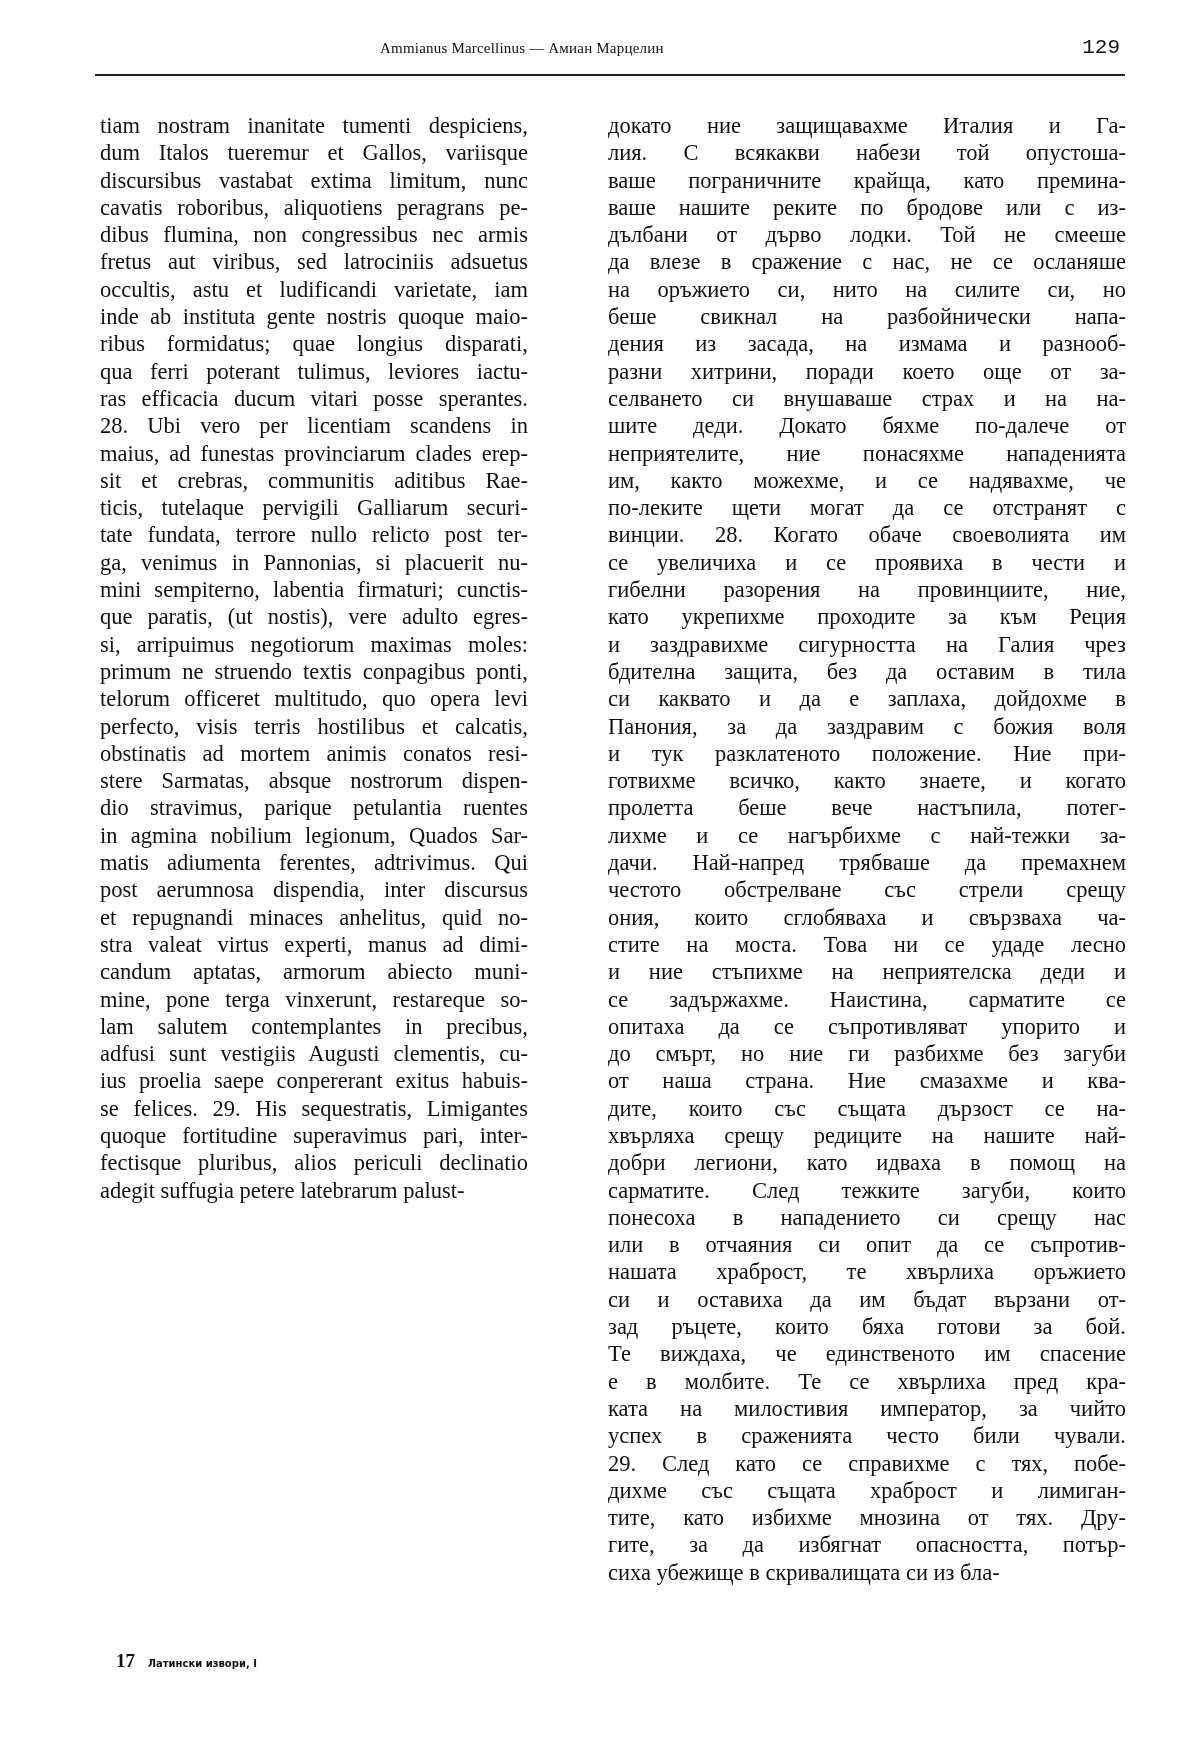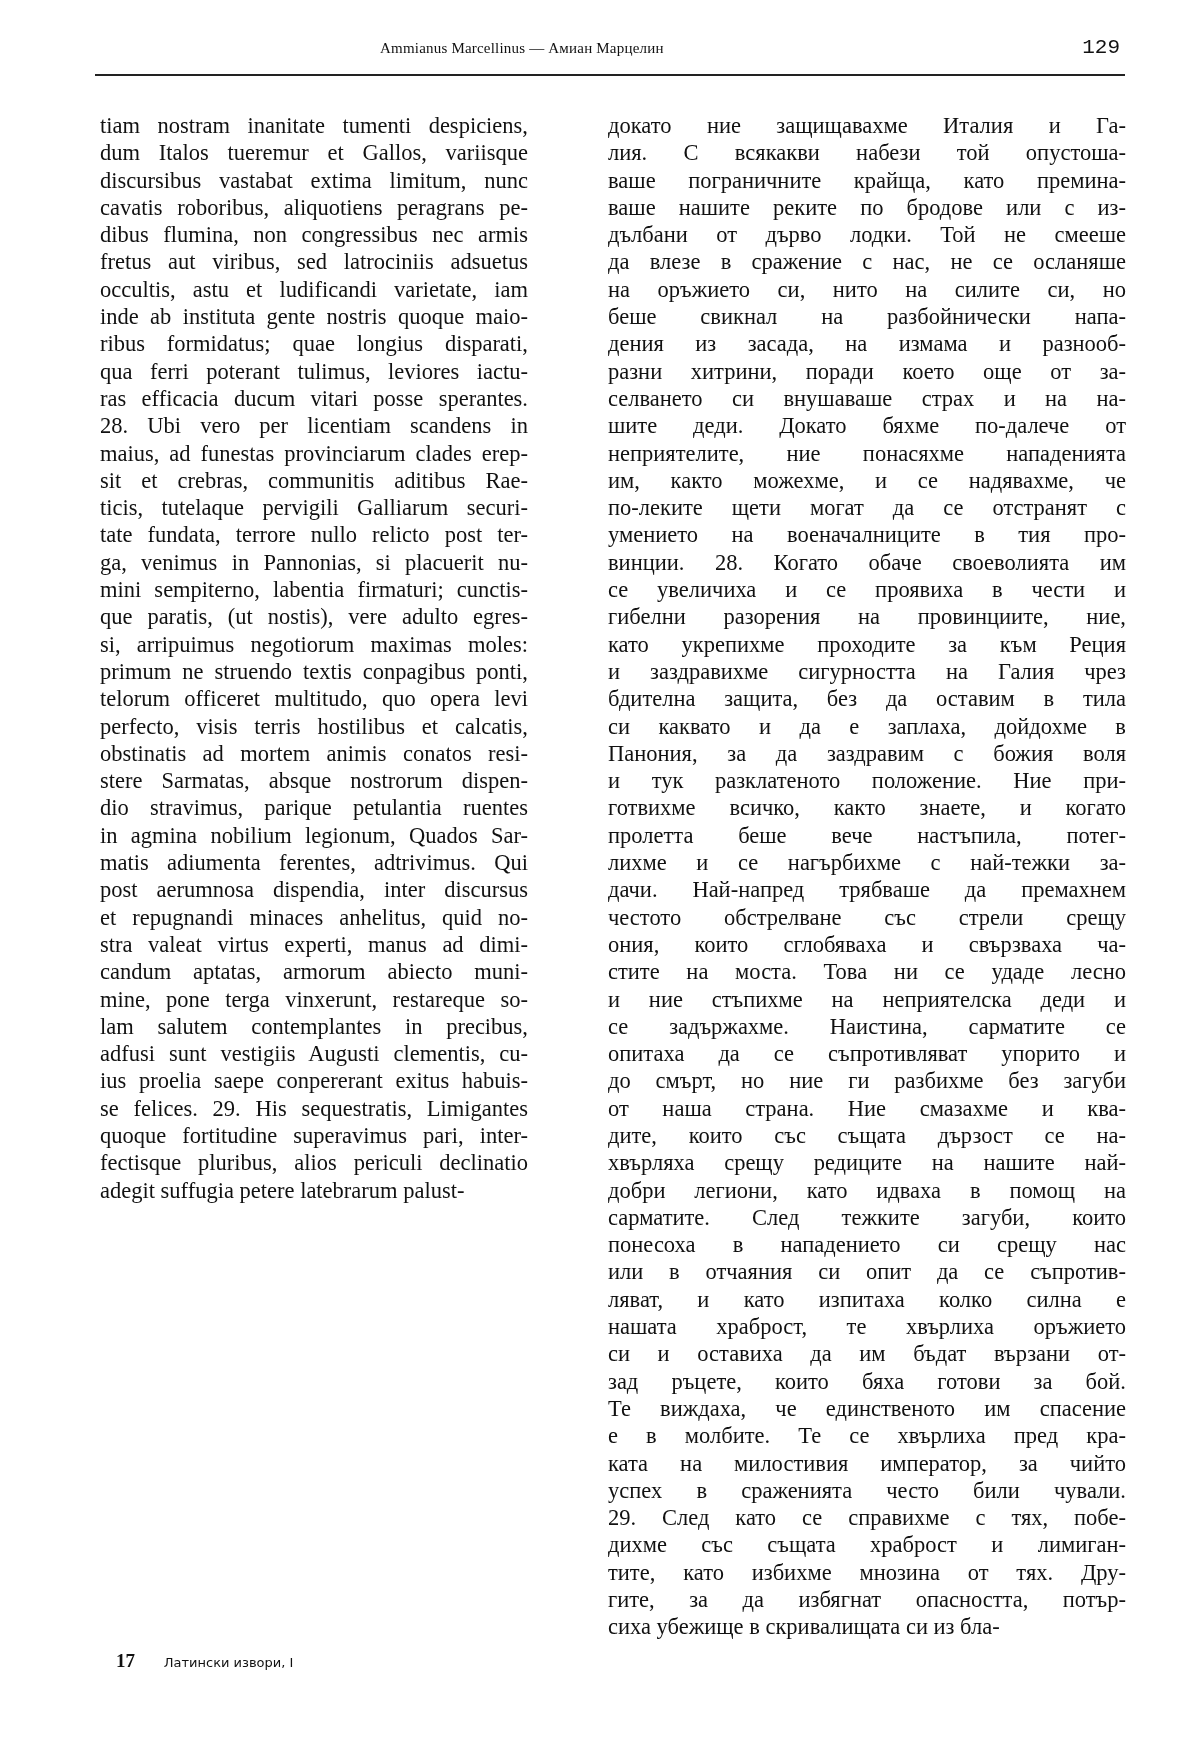--- a/index.html
+++ b/index.html
@@ -8,22 +8,22 @@
   .header { position: absolute; left: 110px; top: 34px; width: 1010px; height: 44px; }
   .header .title { position: absolute; left: 270px; top: 6px; font-size: 15px; letter-spacing: 0.2px; }
   .header .pageno { position: absolute; right: 0; top: 2px; font-size: 21px; font-family: Liberation Mono, monospace; }
   .rule { position: absolute; left: 95px; top: 74px; width: 1030px; height: 0; border-top: 2px solid #222; }
   .col { position: absolute; top: 100px; font-size: 22.5px; line-height: 27.3px; text-align: justify; margin-top: 12px; }
   .col .line { display: block; white-space: nowrap; text-align-last: justify; }
   .col .line.last { text-align-last: left; }
   .left { left: 100px; width: 428px; }
   .right { left: 608px; width: 518px; }
   .footer { position: absolute; left: 116px; top: 1650px; font-size: 19px; font-weight: bold; }
-  .footer .sig { margin-right: 24px; }
-  .footer .src { font-family: "DejaVu Sans", sans-serif; font-size: 13px; font-weight: normal; }
+  .footer .sig { margin-right: 8px; }
+  .footer .src { font-family: "DejaVu Sans", sans-serif; font-size: 10px; font-weight: bold; }
 </style>
 </head>
 <body>
 
 <div class="header">
   <span class="title">Ammianus Marcellinus — Амиан Марцелин</span>
   <span class="pageno">129</span>
 </div>
 <div class="rule"></div>
 
@@ -78,21 +78,20 @@
     <span class="line">да влезе в сражение с нас, не се осланяше</span>
     <span class="line">на оръжието си, нито на силите си, но</span>
     <span class="line">беше свикнал на разбойнически напа-</span>
     <span class="line">дения из засада, на измама и разнооб-</span>
     <span class="line">разни хитрини, поради което още от за-</span>
     <span class="line">селването си внушаваше страх и на на-</span>
     <span class="line">шите деди. Докато бяхме по-далече от</span>
     <span class="line">неприятелите, ние понасяхме нападенията</span>
     <span class="line">им, както можехме, и се надявахме, че</span>
     <span class="line">по-леките щети могат да се отстранят с</span>
-    <span class="line">умението на военачалниците в тия про-</span>
     <span class="line">винции. 28. Когато обаче своеволията им</span>
     <span class="line">се увеличиха и се проявиха в чести и</span>
     <span class="line">гибелни разорения на провинциите, ние,</span>
     <span class="line">като укрепихме проходите за към Реция</span>
     <span class="line">и заздравихме сигурността на Галия чрез</span>
     <span class="line">бдителна защита, без да оставим в тила</span>
     <span class="line">си каквато и да е заплаха, дойдохме в</span>
     <span class="line">Панония, за да заздравим с божия воля</span>
     <span class="line">и тук разклатеното положение. Ние при-</span>
     <span class="line">готвихме всичко, както знаете, и когато</span>
@@ -106,21 +105,20 @@
     <span class="line">се задържахме. Наистина, сарматите се</span>
     <span class="line">опитаха да се съпротивляват упорито и</span>
     <span class="line">до смърт, но ние ги разбихме без загуби</span>
     <span class="line">от наша страна. Ние смазахме и ква-</span>
     <span class="line">дите, които със същата дързост се на-</span>
     <span class="line">хвърляха срещу редиците на нашите най-</span>
     <span class="line">добри легиони, като идваха в помощ на</span>
     <span class="line">сарматите. След тежките загуби, които</span>
     <span class="line">понесоха в нападението си срещу нас</span>
     <span class="line">или в отчаяния си опит да се съпротив-</span>
-    <span class="line">ляват, и като изпитаха колко силна е</span>
     <span class="line">нашата храброст, те хвърлиха оръжието</span>
     <span class="line">си и оставиха да им бъдат вързани от-</span>
     <span class="line">зад ръцете, които бяха готови за бой.</span>
     <span class="line">Те виждаха, че единственото им спасение</span>
     <span class="line">е в молбите. Те се хвърлиха пред кра-</span>
     <span class="line">ката на милостивия император, за чийто</span>
     <span class="line">успех в сраженията често били чували.</span>
     <span class="line">29. След като се справихме с тях, побе-</span>
     <span class="line">дихме със същата храброст и лимиган-</span>
     <span class="line">тите, като избихме мнозина от тях. Дру-</span>

